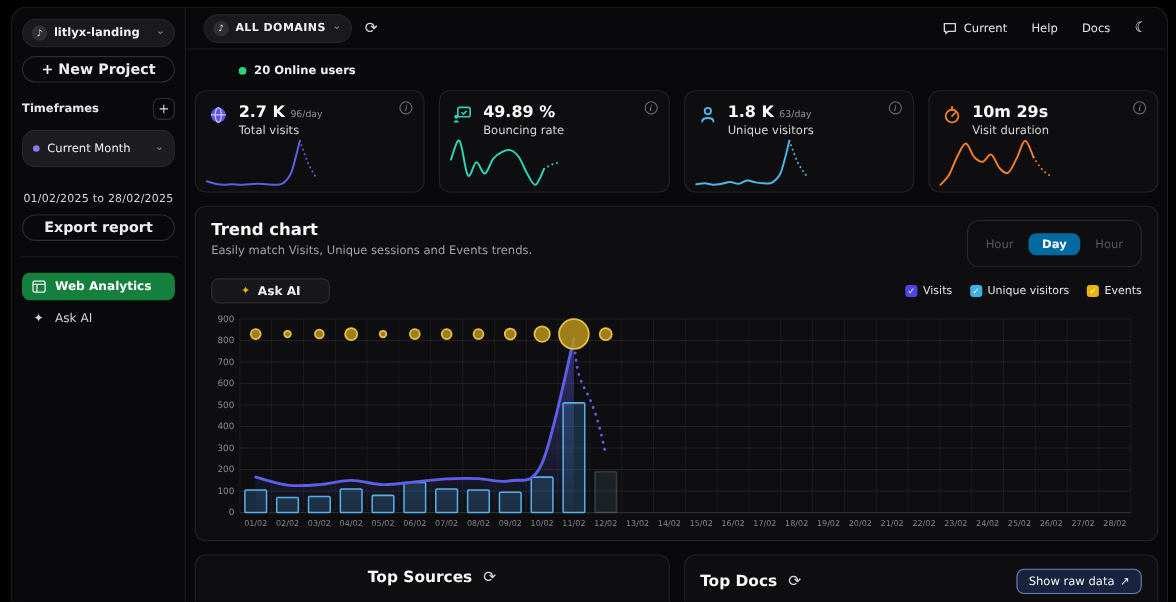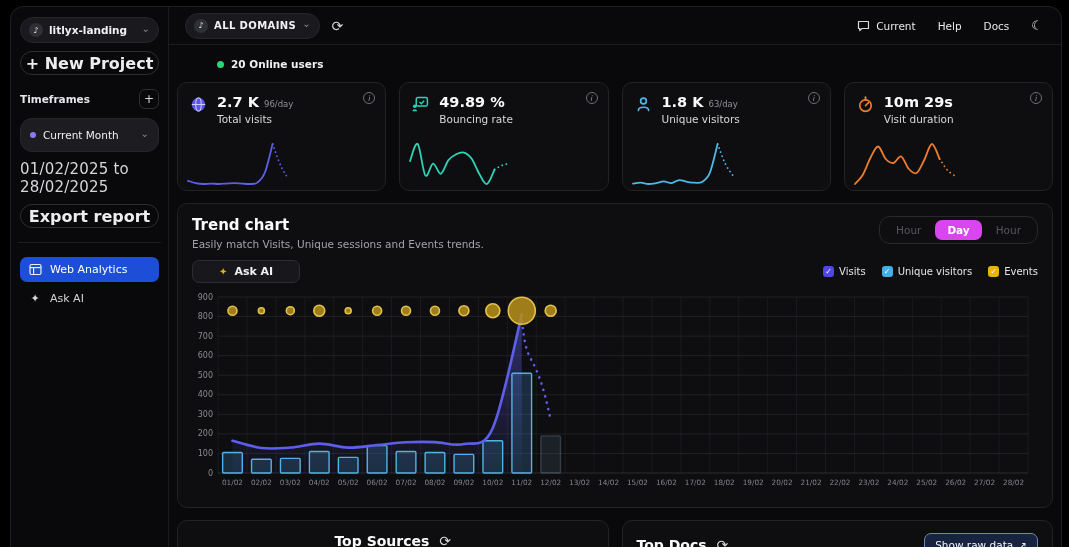--- a/index.html
+++ b/index.html
@@ -11,75 +11,75 @@
 
   
   .sidebar { width:158px; min-width:158px; border-right:1px solid #1c1c20; padding:10px 9px; }
   .pill { display:flex; align-items:center; gap:6px; background:#1a1a1e;
     border:1px solid #26262b; border-radius:13px; height:26px; padding:0 8px; cursor:pointer; }
   .logo-circle { width:14px; height:14px; border-radius:50%; background:#2f2f36;
     display:flex; align-items:center; justify-content:center; font-size:8px; color:#e8e8ec; }
   .proj-name { font-size:10.5px; font-weight:bold; color:#f0f0f2; flex:1; }
   .chev { color:#8a8a92; font-size:10px; line-height:6px; margin-top:-3px; }
   .btn-outline { margin-top:8px; height:24px; border:1px solid #2d2d33; border-radius:12px;
-    display:flex; align-items:center; justify-content:center; font-size:16px;
+    display:flex; align-items:center; justify-content:center; font-size:13px;
     color:#ededf0; font-weight:bold; cursor:pointer; background:transparent; width:100%; }
   .tf-row { margin-top:14px; display:flex; align-items:center; }
   .tf-label { font-size:10.5px; font-weight:bold; color:#e6e6ea; flex:1; }
   .sq-btn { width:20px; height:20px; border:1px solid #2d2d33; border-radius:6px;
     display:flex; align-items:center; justify-content:center; font-size:12px; color:#d6d6da; cursor:pointer; }
   .tf-select { margin-top:9px; background:#1c1c21; border:1px solid #26262b; border-radius:12px;
     height:24px; display:flex; align-items:center; gap:7px; padding:16px 9px; cursor:pointer; }
   .dot-purple { width:6px; height:6px; border-radius:50%; background:#8b7af0; }
   .tf-sel-label { flex:1; font-size:10.5px; color:#f0f0f2; }
-  .tf-range { margin-top:8px; text-align:left; font-size:15px; color:#d6d6da; letter-spacing:.2px; }
+  .tf-range { margin-top:24px; text-align:center; font-size:10px; color:#d6d6da; letter-spacing:.2px; }
   .sep { border:none; border-top:1px solid #1d1d22; margin:14px -2px; }
   .nav-item { height:25px; display:flex; align-items:center; gap:8px; padding:0 8px;
     border-radius:7px; font-size:11px; color:#d4d4d8; cursor:pointer; margin-bottom:4px; }
-  .nav-item.active { background:#1d4ed8; color:#fff; font-weight:normal;align-items:center; }
+  .nav-item.active { background:#15803d; color:#fff; font-weight:bold;align-items:center; }
   .nav-ico { width:14px; display:flex; justify-content:center; color:#d8d8dc; font-size:11px; }
 
   
   .main { flex:1; display:flex; flex-direction:column; overflow:hidden; }
   .topbar { height:38px; min-height:38px; border-bottom:1px solid #1c1c20;
     display:flex; align-items:center; padding:0 18px 0 16px; gap:12px; }
   .domain-label { font-size:10px; font-weight:bold; letter-spacing:.4px; color:#f2f2f4; }
   .refresh { color:#d8d8dc; font-size:14px; cursor:pointer; }
   .top-right { margin-left:auto; display:flex; align-items:center; gap:22px; }
   .top-link { font-size:10.5px; color:#e8e8ec; cursor:pointer; display:flex; align-items:center; gap:6px; }
   .moon { font-size:13px; color:#e8e8ec; cursor:pointer; }
 
   .content { flex:1; padding:9px 8px 0 8px; overflow:hidden; }
   .online-row { display:flex; align-items:center; gap:7px; margin:4px 0 12px 4px;padding-left:36px; }
   .dot-green { width:7px; height:7px; border-radius:50%; background:#2bd475; }
   .online-label { font-size:10.5px; font-weight:bold; color:#f0f0f2; }
 
   .cards { display:flex; gap:13px; }
-  .card { flex:1; height:109px; background:#0e0e10; border:1px solid #232327;
+  .card { flex:1; height:93px; background:#0e0e10; border:1px solid #232327;
     border-radius:10px; padding:11px 12px; position:relative; overflow:hidden; }
   .stat-top { display:flex; gap:9px; }
   .stat-ico { width:18px; padding-top:2px; }
   .stat-vrow { display:flex; align-items:baseline; gap:5px; }
   .stat-value { font-size:14.5px; font-weight:bold; color:#fafafa; }
   .stat-perday { font-size:8.5px; color:#90909a; }
   .stat-label { font-size:10.5px; color:#d8d8dc; margin-top:3px; }
   .info { position:absolute; top:9px; right:10px; width:12px; height:12px; border:1px solid #6d6d75;
     border-radius:50%; font-size:7.5px; color:#9a9aa2; display:flex; align-items:center;
     justify-content:center; font-style:italic; cursor:pointer; }
   .spark { position:absolute; left:6px; bottom:2px; }
 
   .trend-card { margin-top:12px; background:#0e0e10; border:1px solid #232327;
     border-radius:10px; padding:12px 14px; height:305px; }
   .trend-head { display:flex; }
   .trend-title { font-size:15px; font-weight:bold; color:#fafafa; }
   .trend-sub { font-size:10.5px; color:#a2a2ac; margin-top:4px; }
-  .gran { margin-left:auto; border:1px solid #28282d; border-radius:11px; height:28px;
+  .gran { margin-left:auto; border:1px solid #28282d; border-radius:11px; height:43px;
     display:flex; align-items:center; padding:0 4px; gap:2px; }
   .gran-item { font-size:10.5px; color:#55555e; padding:4px 12px; border-radius:7px; cursor:pointer; }
-  .gran-item.active { background:#d946ef; color:#fff; font-weight:bold; }
+  .gran-item.active { background:#0369a1; color:#fff; font-weight:bold; }
   .trend-row2 { display:flex; align-items:center; margin-top:10px; }
   .askai-btn { background:#18181c; border:1px solid #2c2c32; border-radius:7px; height:23px;
     padding:0 26px; display:flex; align-items:center; gap:7px; font-size:11px; font-weight:bold;
     color:#f0f0f2; cursor:pointer; }
   .sparkle { color:#eab308; font-size:10px; }
   .legend { margin-left:auto; display:flex; align-items:center; gap:16px; }
   .leg-item { display:flex; align-items:center; gap:5px; font-size:10px; color:#e4e4e8; cursor:pointer; }
   .cb { width:11px; height:11px; border-radius:3px; display:flex; align-items:center;
     justify-content:center; font-size:8px; color:#fff; }
   .cb-visits { background:#4f46e5; } .cb-unique { background:#41b0e8; } .cb-events { background:#eab308; }

